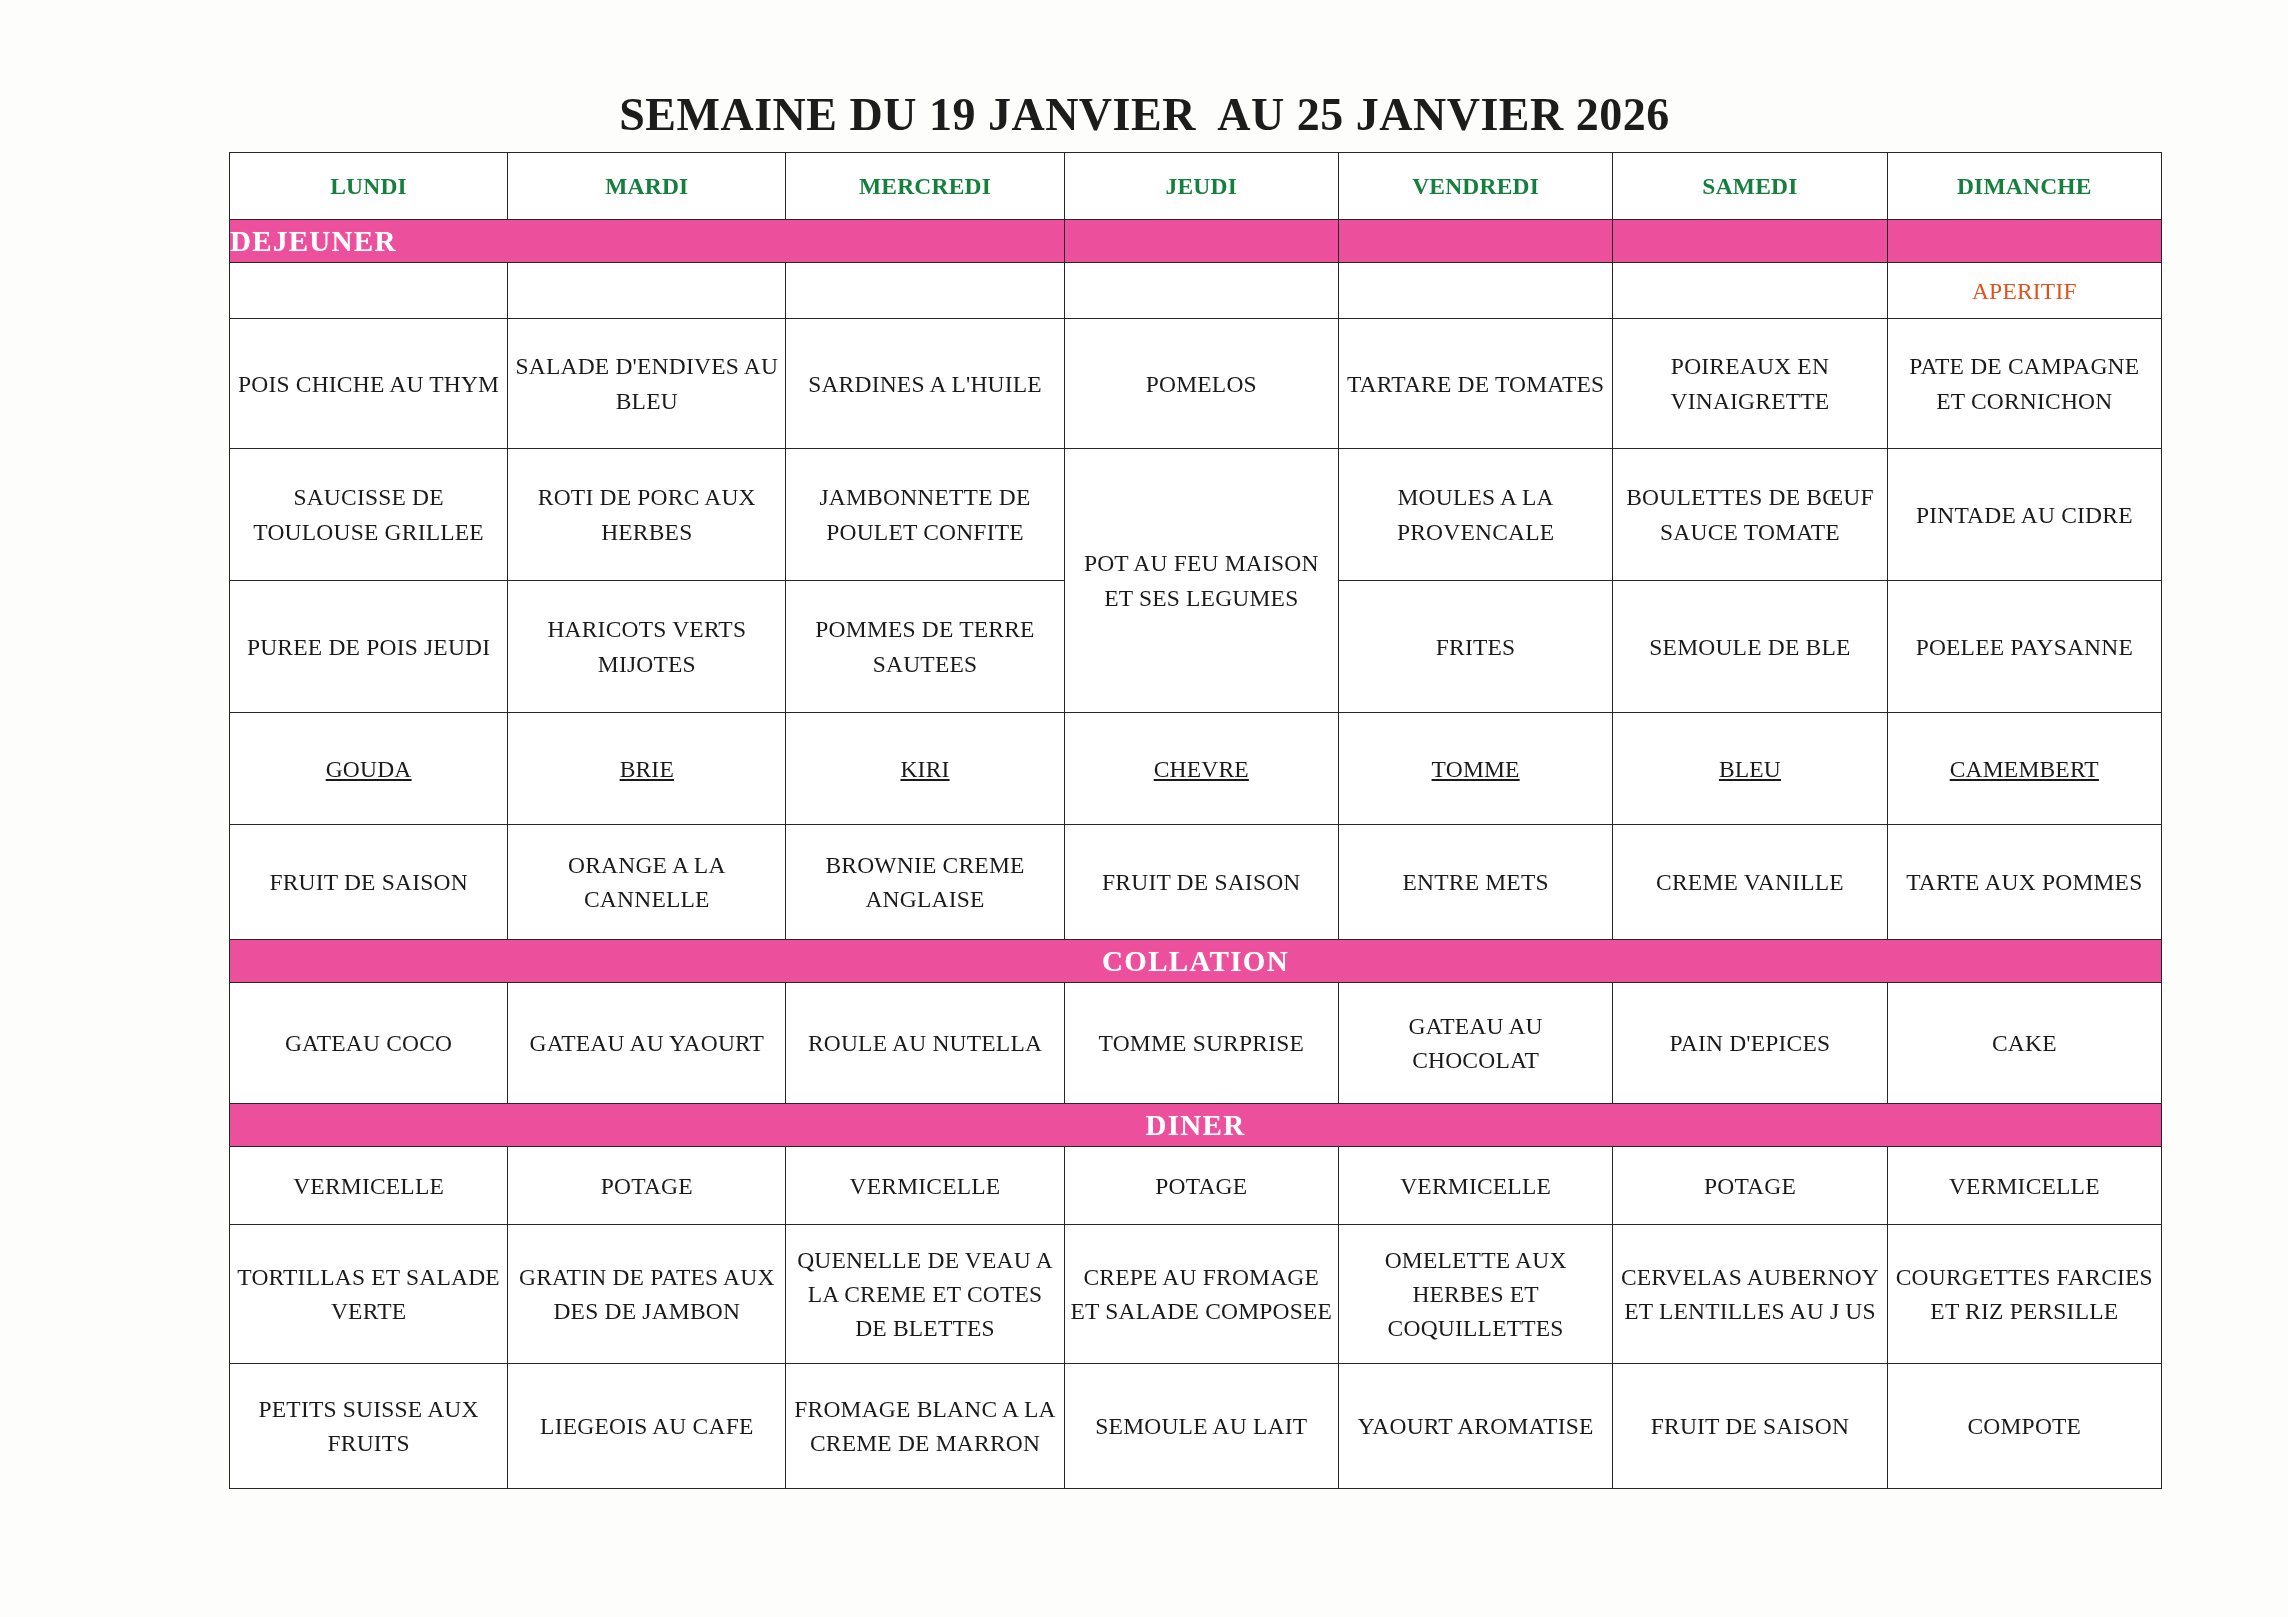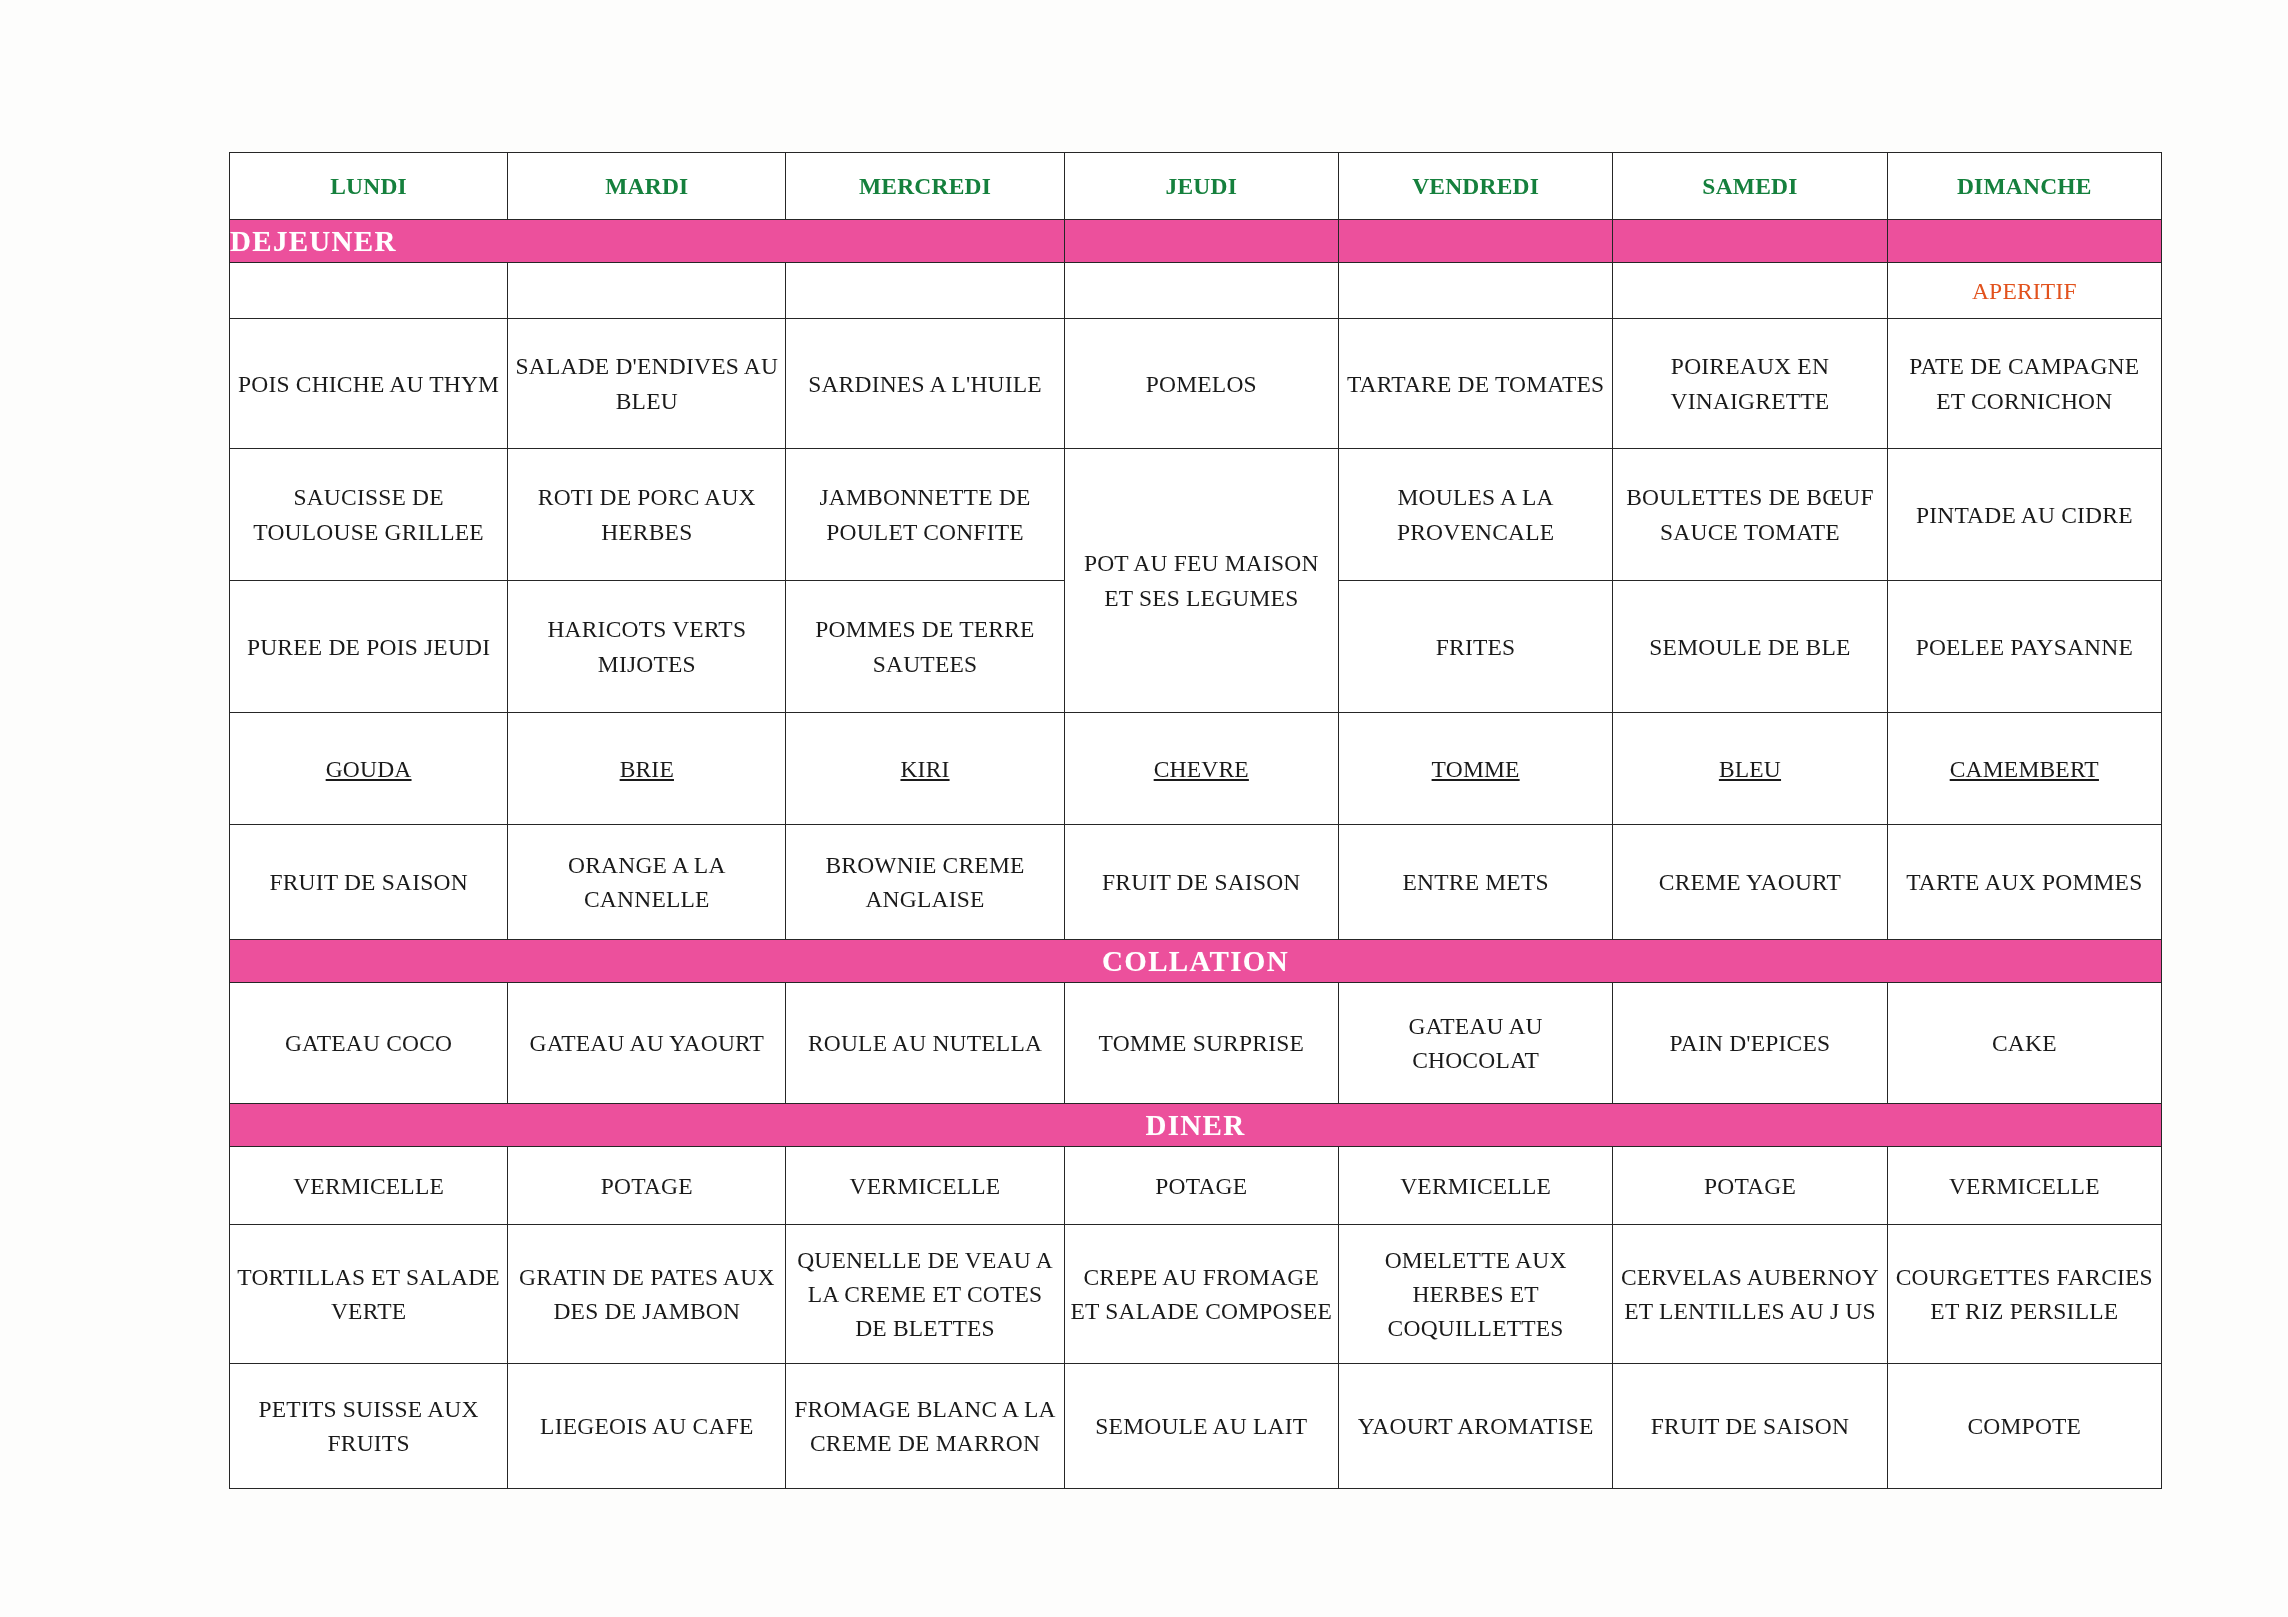--- a/index.html
+++ b/index.html
@@ -115,20 +115,21 @@
   .col-6 { width: 14.2%; }
   .col-7 { width: 14.2%; }
 
   .merged-jeudi { vertical-align: middle; }
 </style>
 </head>
 <body>
 
 <div class="page">
 
+  <div class="doc-title">SEMAINE DU 19 JANVIER  AU 25 JANVIER 2026</div>
 
   <table class="menu-table">
     <colgroup>
       <col class="col-1">
         <col class="col-2">
         <col class="col-3">
         <col class="col-4">
       <col class="col-5">
         <col class="col-6">
         <col class="col-7">
@@ -203,21 +204,21 @@
         <td class="r-cheese">BLEU</td>
         <td class="r-cheese">CAMEMBERT</td>
       </tr>
 
       <tr>
         <td class="r-dessert">FRUIT DE SAISON</td>
         <td class="r-dessert">ORANGE A LA CANNELLE</td>
         <td class="r-dessert">BROWNIE CREME ANGLAISE</td>
         <td class="r-dessert">FRUIT DE SAISON</td>
         <td class="r-dessert">ENTRE METS</td>
-        <td class="r-dessert">CREME YAOURT</td>
+        <td class="r-dessert">CREME VANILLE</td>
         <td class="r-dessert">TARTE AUX POMMES</td>
       </tr>
 
       <tr class="banner">
         <td colspan="7">
           <span class="banner-label">COLLATION</span>
         </td>
       </tr>
 
       <tr>

